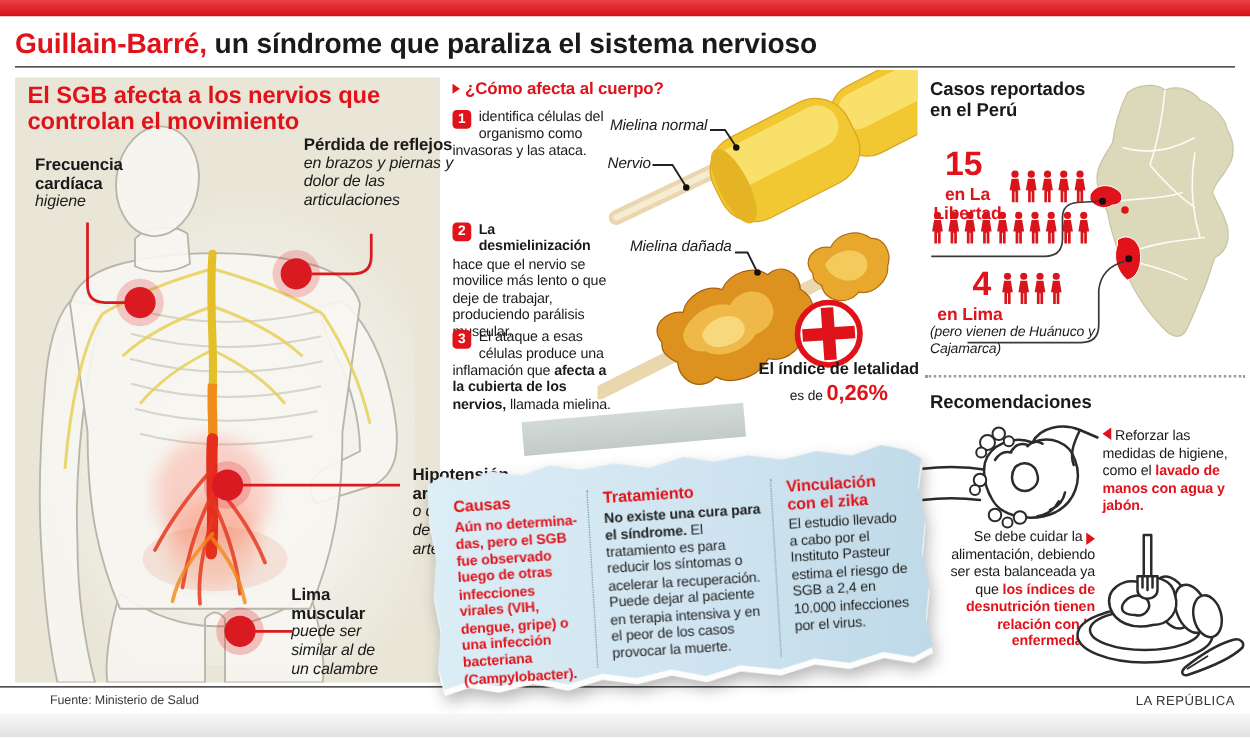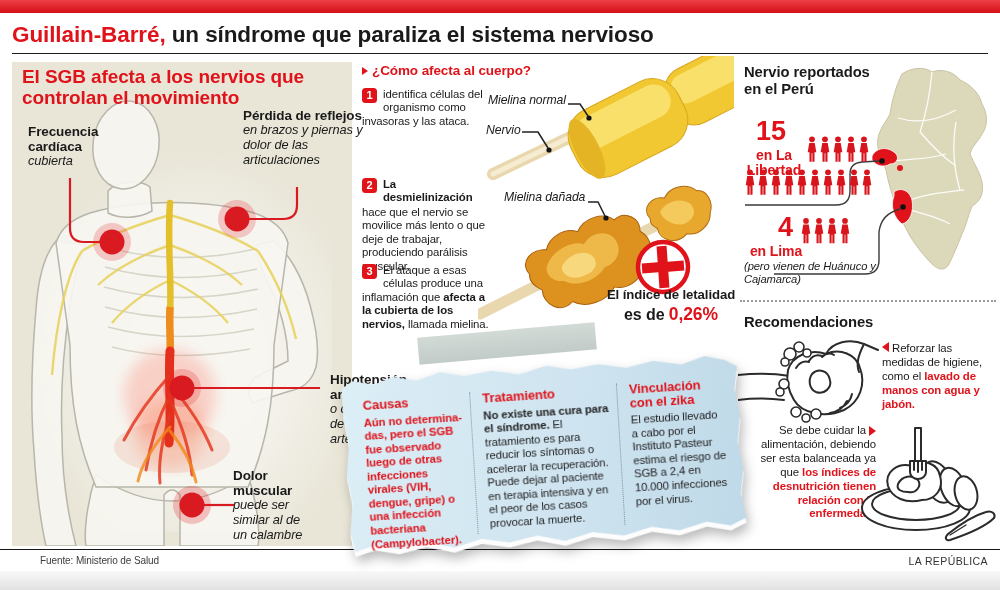--- a/index.html
+++ b/index.html
@@ -29,21 +29,21 @@
            border-top:4.5px solid transparent;border-bottom:4.5px solid transparent;margin-right:4px;}
   .step{width:124px;font-size:11.4px;line-height:1.18;}
   .step .badge{float:left;width:15px;height:15px;background:#e0121a;color:#fff;border-radius:3.5px;
                font-size:11px;font-weight:bold;text-align:center;line-height:15px;margin-right:6px;}
   .step .lead-b{font-weight:bold;display:block;margin-bottom:1px;}
   .nerve-label{font-size:12.2px;font-style:italic;white-space:nowrap;}
   
   #lethality{left:596px;top:286px;width:150px;text-align:center;line-height:1.3;}
   #lethality .l1{font-size:13.2px;font-weight:bold;}
   #lethality .val{font-size:17.5px;font-weight:bold;color:#e0121a;}
-  #lethality .l2{font-size:16px;font-weight:bold;}
+  #lethality .l2{font-size:11px;font-weight:normal;}
   
   #peru-head{left:744px;top:64px;font-size:14.8px;font-weight:bold;line-height:1.12;}
   .bignum{font-size:27px;font-weight:bold;color:#e0121a;}
   .place{font-size:14px;font-weight:bold;color:#e0121a;line-height:1.05;text-align:center;}
   .picto-row{display:flex;gap:1px;}
   .person{width:12px;height:27px;fill:#d8151d;}
   .person-s{width:12px;height:26px;fill:#d8151d;}
   #lima-note{font-size:11.2px;font-style:italic;line-height:1.2;width:162px;}
   #dot-sep{left:740px;top:300px;width:256px;border-top:2px dotted #9a9a9a;}
   
@@ -171,32 +171,32 @@
         <circle cx="180" cy="410" r="12.5" fill="#da1a21"></circle>
     </g>
   </svg>
 
   <div id="lp-head" class="abs">
     <div class="h1">El SGB afecta a los nervios que controlan el movimiento</div>
   </div>
 
   <div class="abs callout" style="left:28px;top:124px;width:102px">
     <div class="t">Frecuencia cardíaca</div>
-    <div class="d">cubierta</div>
+    <div class="d">higiene</div>
   </div>
   <div class="abs callout" style="left:243px;top:108px;width:120px">
     <div class="t">Pérdida de reflejos</div>
     <div class="d">en brazos y piernas y dolor de las articulaciones</div>
   </div>
   <div class="abs callout" style="left:330px;top:372px;width:108px">
     <div class="t">Hipotensión arterial</div>
     <div class="d">o control deficiente de la presión arterial</div>
   </div>
   <div class="abs callout" style="left:233px;top:468px;width:76px">
-    <div class="t">Dolor muscular</div>
+    <div class="t">Lima muscular</div>
     <div class="d">puede ser similar al de un calambre</div>
   </div>
 
   <div id="how-head" class="abs">
     <span class="tri-red"></span><span>¿Cómo afecta al cuerpo?</span>
   </div>
   <div class="abs step" style="left:362px;top:88px">
     <span class="badge">1</span>
     <span>identifica células del organismo como invasoras y las ataca.</span>
   </div>
@@ -276,21 +276,21 @@
       <path d="M42,126 C50,120 58,126 60,134 C62,146 58,156 50,158 C42,152 38,140 42,130 Z" fill="#e0121a" stroke="#fff" stroke-width=".8"></path>
       <circle cx="30" cy="95" r="2.8" fill="#111"></circle>
       <circle cx="51" cy="141" r="2.8" fill="#111"></circle>
     </g>
     <g stroke="#3a3a3a" stroke-width="1.4" fill="none">
       <path d="M5,145 H96 Q110,145 110,131 V114 Q110,103 122,102 L139,101"></path>
       <path d="M160,149 Q141,154 139,172 V200 Q139,214 125,214 H34"></path>
     </g>
   </svg>
   <div id="peru-head" class="abs">
-    <div>Nervio reportados</div>
+    <div>Casos reportados</div>
     <div>en el Perú</div>
   </div>
   <div class="abs bignum" style="left:756px;top:116px">15</div>
   <div class="abs place" style="left:742px;top:148px;width:64px">
     <div>en La</div>
     <div>Libertad</div>
   </div>
   <div class="abs picto-row" style="left:806px;top:136px">
     <svg class="person" viewBox="0 0 10 22">
         <circle cx="5" cy="2.5" r="2.4"></circle>

